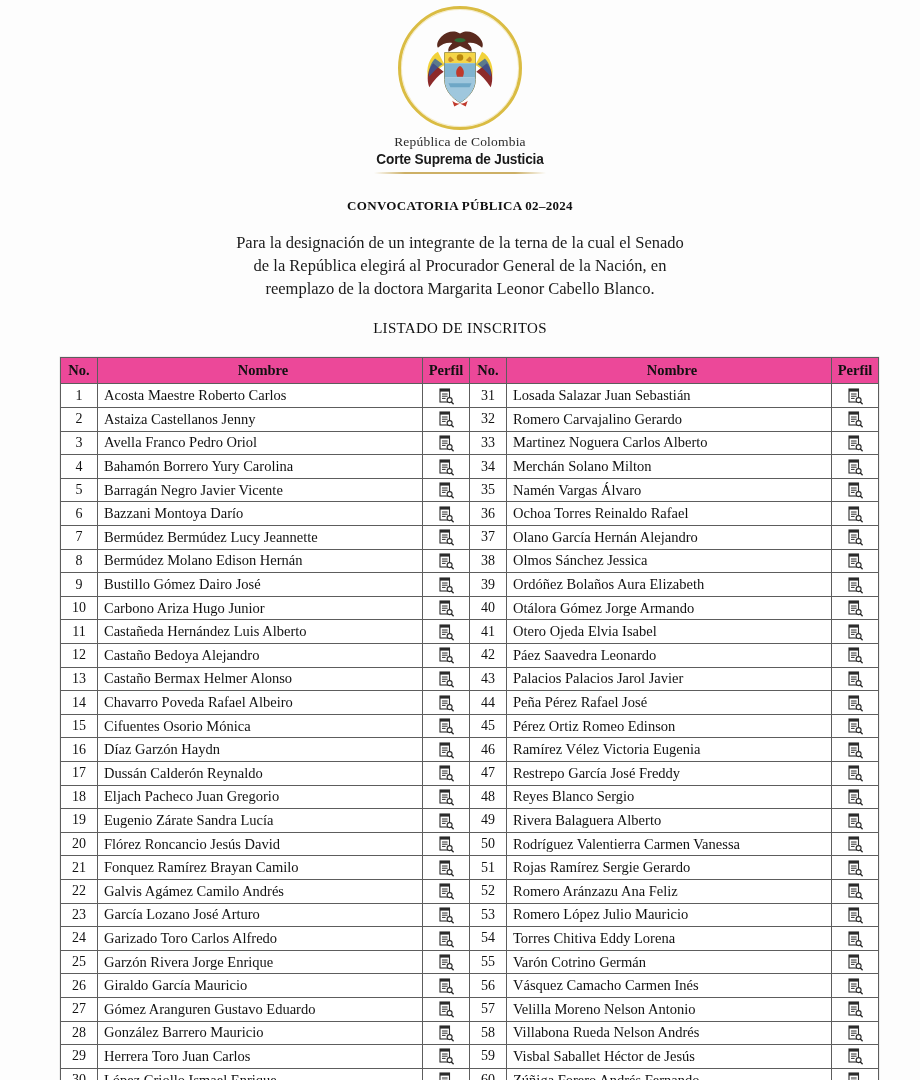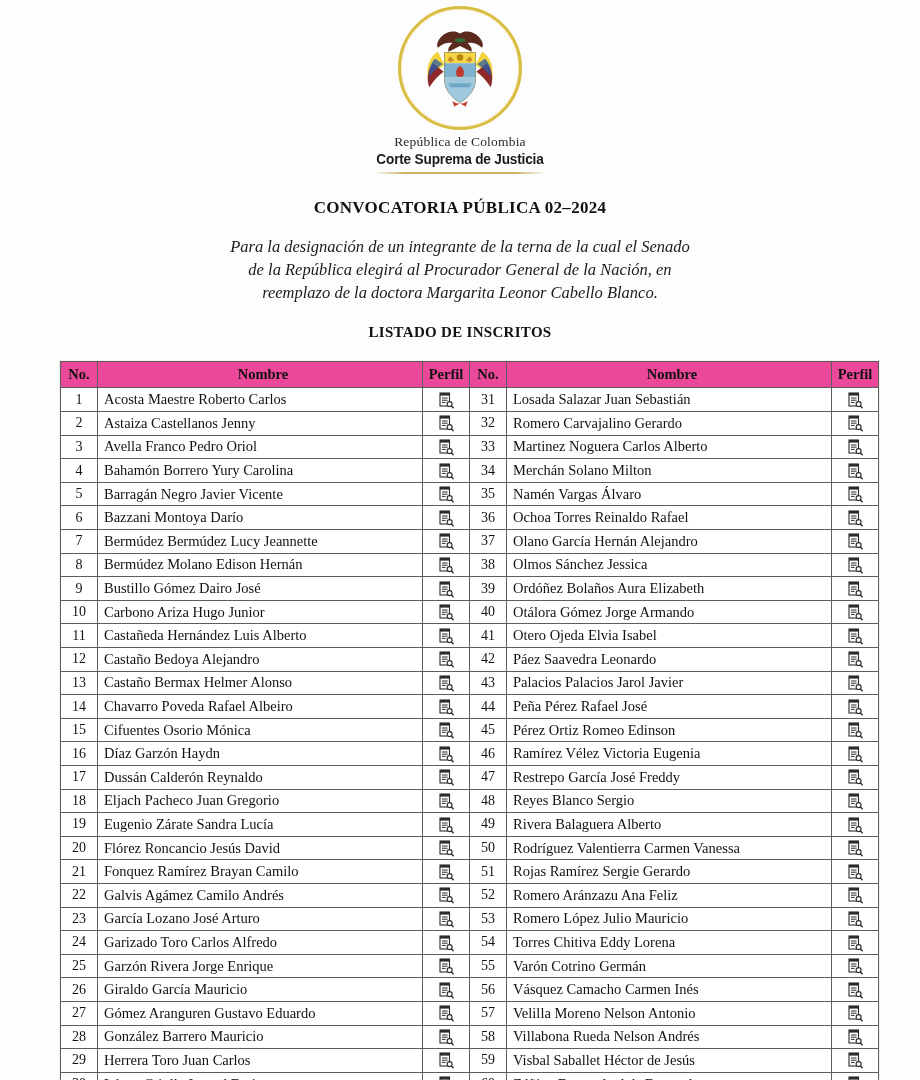--- a/index.html
+++ b/index.html
@@ -77,37 +77,36 @@
     height: 2px;
     background: linear-gradient(to right, rgba(214,186,104,0), #cdb066 18%, #cdb066 82%, rgba(214,186,104,0));
   }
 
   
   .conv-title {
     margin-top: 24px;
     text-align: center;
     font-family: "Liberation Serif", "DejaVu Serif", serif;
     font-weight: bold;
-    font-size: 17px;
+    font-size: 13px;
     letter-spacing: 0.3px;
     color: #111;
   }
   .conv-sub {
     margin: 18px auto 0 auto;
     width: 620px;
     text-align: center;
     font-size: 16.5px;
     line-height: 1.38;
     color: #1b1b1b;
-    font-style: italic;
   }
   .listado {
     margin-top: 20px;
     text-align: center;
-    font-weight: bold;
+    font-weight: normal;
     font-size: 15px;
     letter-spacing: 0.3px;
     color: #111;
   }
 
   
   .table-wrap {
     margin: 20px auto 0 auto;
     width: 800px;
   }

